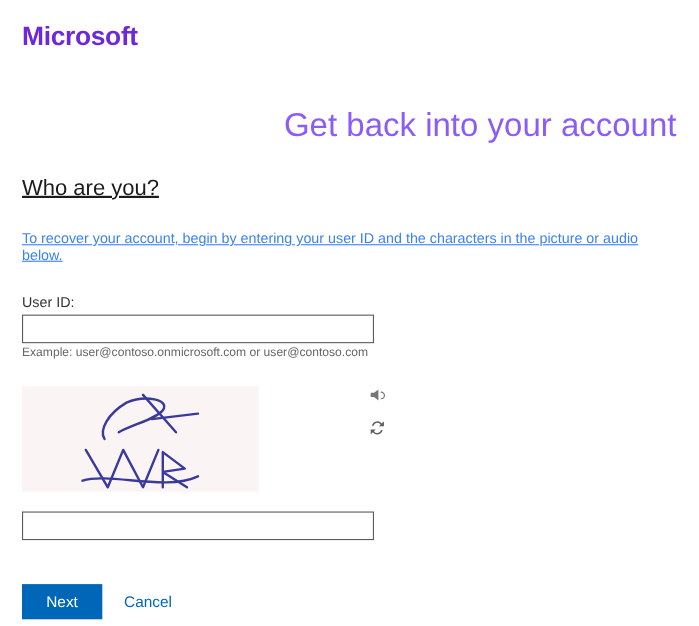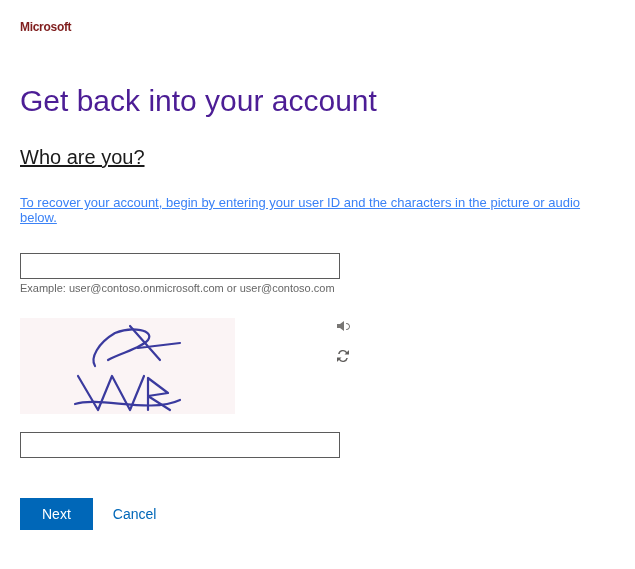--- a/index.html
+++ b/index.html
@@ -8,31 +8,32 @@
       box-sizing: border-box;
     }
     body {
       font-family: "Segoe UI", Tahoma, Geneva, sans-serif;
       background: #ffffff;
       color: #333;
       width: 635px;
       padding: 20px 20px 30px 20px;
     }
     .brand {
-      font-size: 12px;
+      font-size: 24px;
       font-weight: 700;
-      color: #7f1d1d;
+      color: #6d28d9;
       margin-bottom: 50px;
       letter-spacing: -0.3px;
     }
     .page-title {
       font-size: 30px;
       font-weight: 300;
-      color: #4c1d95;
+      color: #8b5cf6;
       margin-bottom: 28px;
+      text-align: right;
     }
     .subtitle {
       font-size: 20px;
       font-weight: 300;
       color: #1b1b1b;
       margin-bottom: 26px;
       text-decoration: underline;
     }
     .instructions {
       font-size: 13px;
@@ -121,20 +122,21 @@
 
 <div class="brand">Microsoft</div>
 
 <h1 class="page-title">Get back into your account</h1>
 
 <h2 class="subtitle">Who are you?</h2>
 
 <p class="instructions">To recover your account, begin by entering your user ID and the characters in the picture or audio below.</p>
 
 <div class="field-block">
+  <div class="field-label">User ID:</div>
   <input type="text" class="text-input" value="" style="">
   <div class="hint">Example: user@contoso.onmicrosoft.com or user@contoso.com</div>
 </div>
 
 <div class="captcha-row">
   <div class="captcha-image">
     <svg viewBox="0 0 215 96">
       <g stroke="#3a3a9e" stroke-width="2.2" fill="none" stroke-linecap="round" stroke-linejoin="round">
         <path d="M 75 48 C 70 40, 78 25, 95 15 C 112 8, 135 12, 128 22 C 122 30, 100 35, 88 42"></path>
         <path d="M 110 8 L 140 42 M 118 30 L 160 25"></path>

